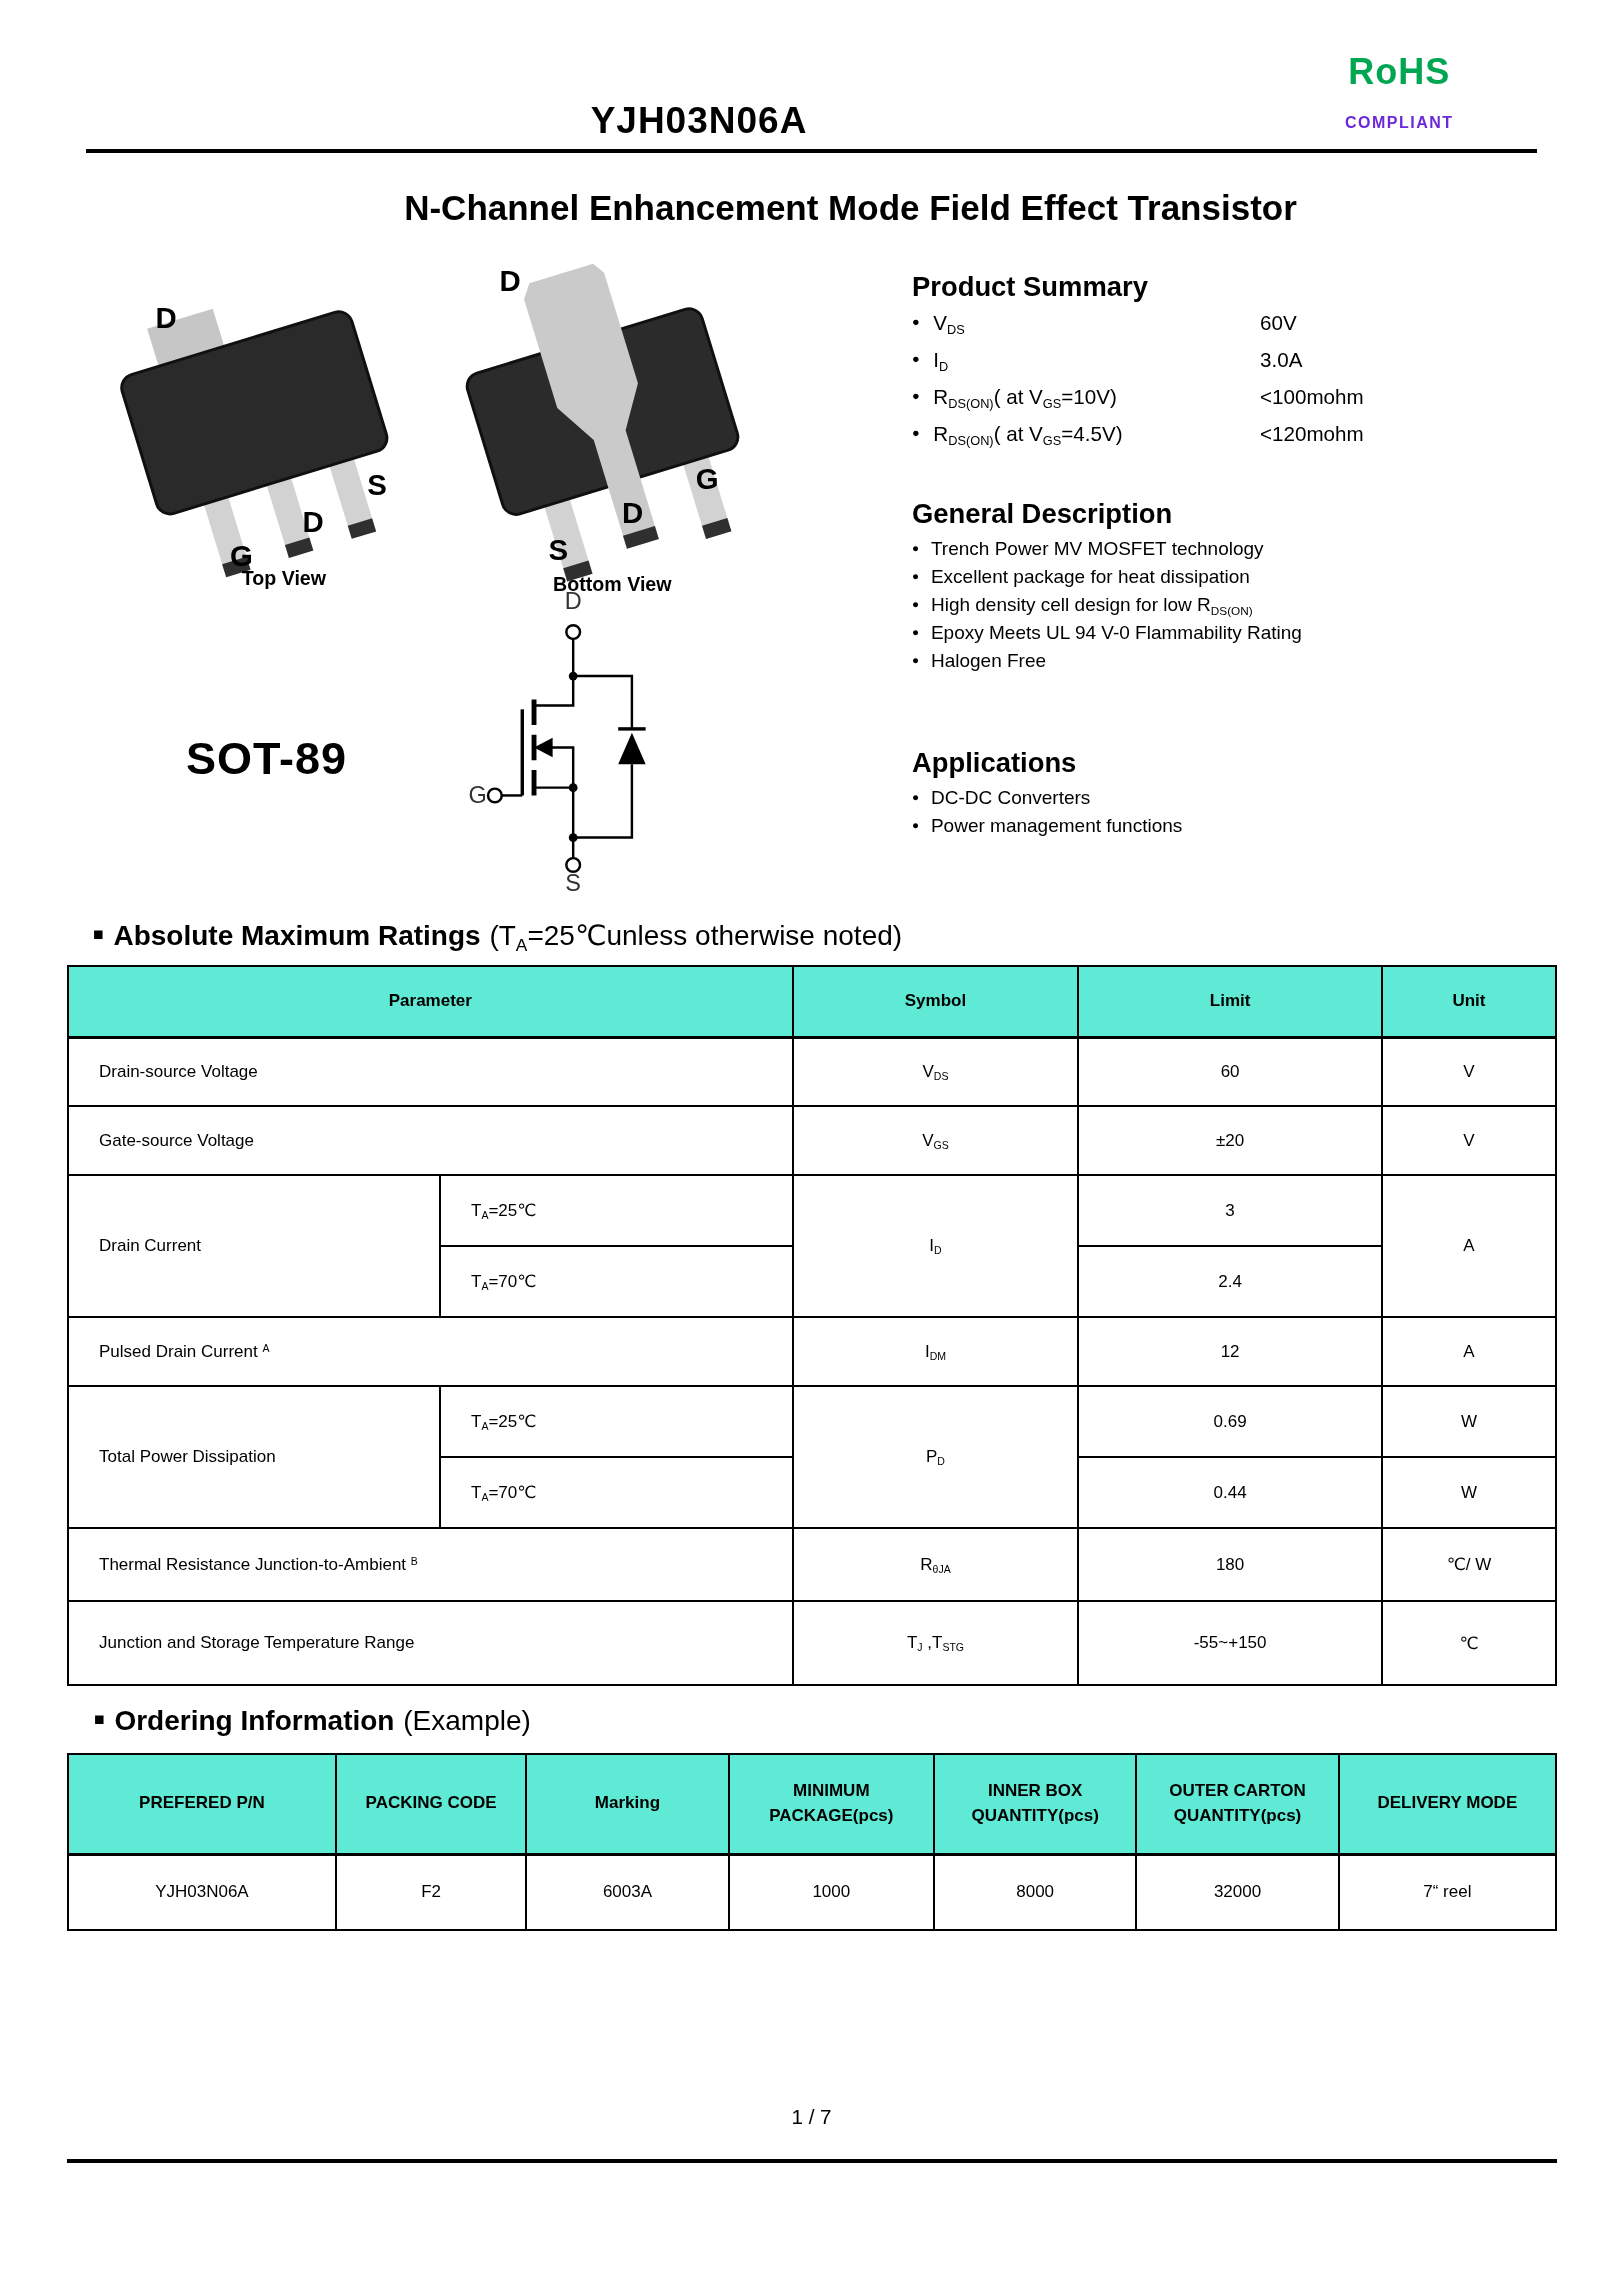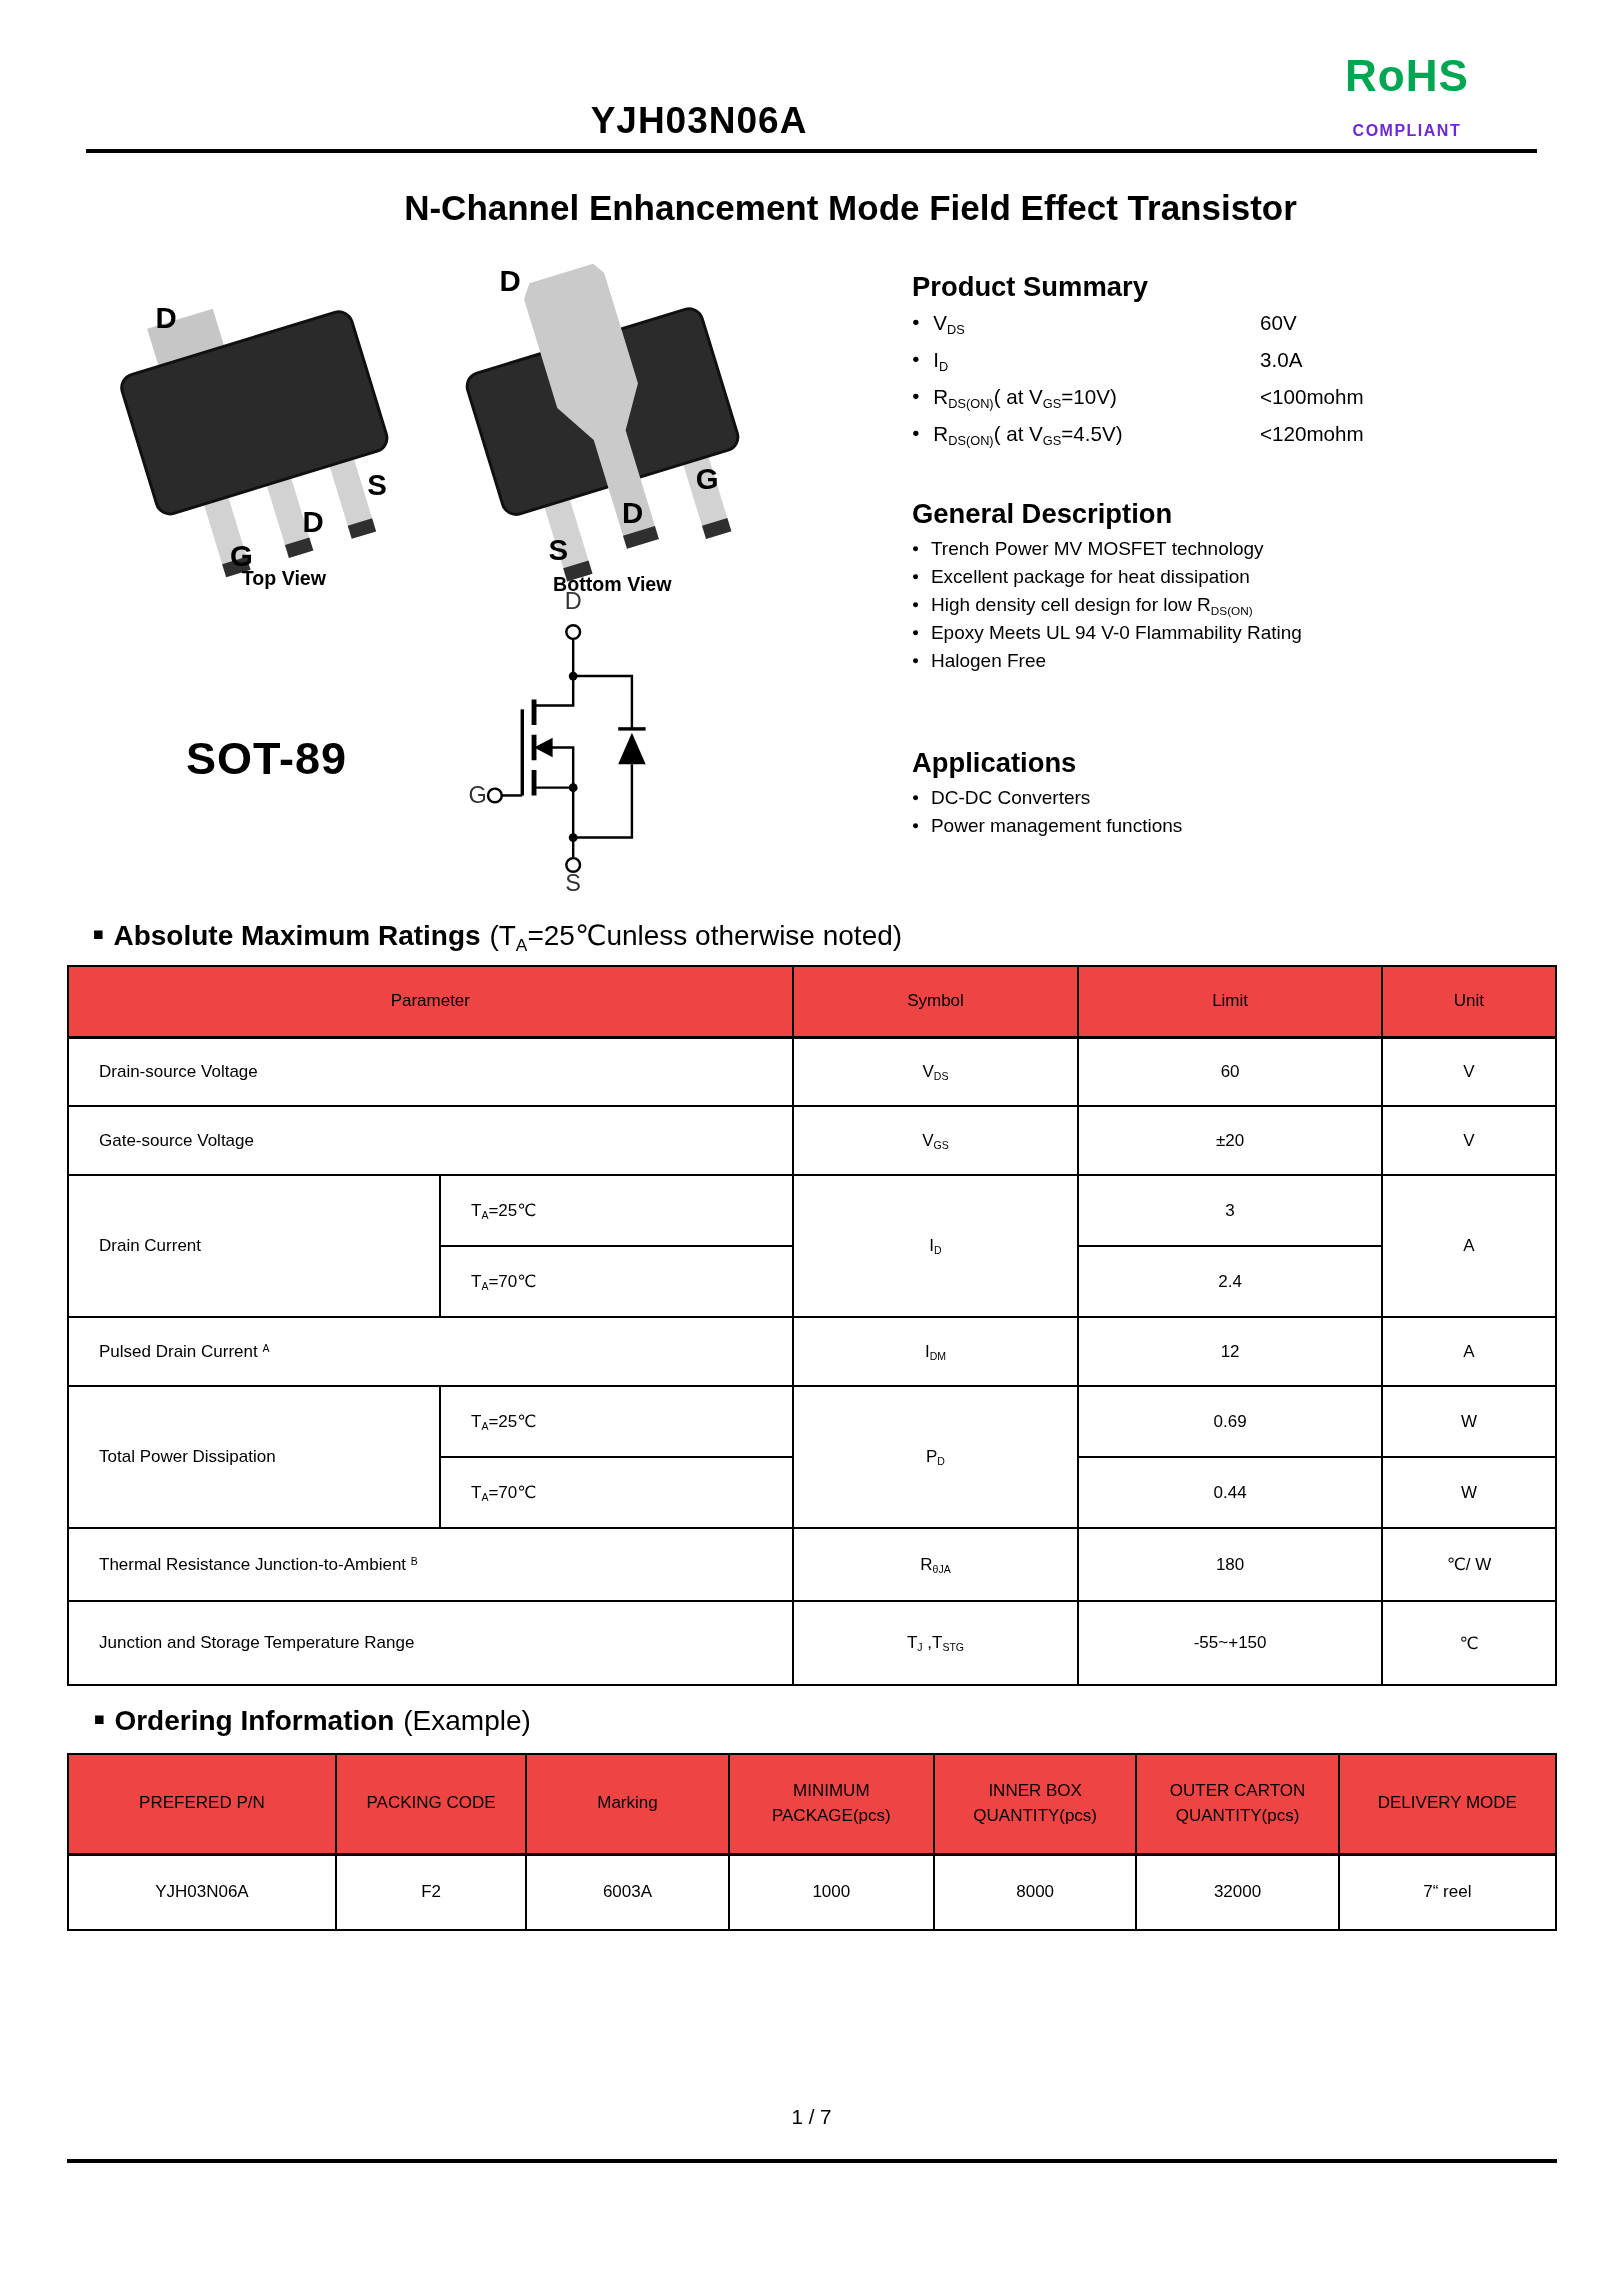--- a/index.html
+++ b/index.html
@@ -5,21 +5,21 @@
   * { margin:0; padding:0; box-sizing:border-box; }
   html,body { background:#ffffff; }
   .page {
     position:relative; width:1623px; height:2293px; background:#fff;
     font-family:"Liberation Sans","DejaVu Sans",sans-serif; color:#000; overflow:hidden;
   }
   
   .doc-title { position:absolute; top:100px; left:0; width:1398px; text-align:center;
     font-size:37px; font-weight:bold; letter-spacing:1px; }
   .rohs { position:absolute; left:1345px; top:53px; text-align:center; }
-  .rohs-main { font-size:44px; font-weight:bold; color:#00A651; letter-spacing:1px; line-height:1.05; }
+  .rohs-main { font-size:36px; font-weight:bold; color:#00A651; letter-spacing:1px; line-height:1.05; }
   .rohs-sub  { font-size:16px; font-weight:bold; color:#6d28d9; letter-spacing:1.5px; margin-top:23px; }
   .header-rule { position:absolute; left:86px; top:149px; width:1451px; height:3.9px; background:#000; }
   .main-title { position:absolute; top:188px; left:78px; width:1545px; text-align:center;
     font-size:35px; font-weight:bold; }
   
   #svg-top    { position:absolute; left:83px;  top:250px; }
   #svg-bottom { position:absolute; left:421px; top:240px; }
   #svg-symbol { position:absolute; left:441px; top:586px; }
   .pkg-label   { font-size:30px; font-weight:bold; fill:#000; }
   .pkg-caption { font-size:20px; font-weight:bold; fill:#000; }
@@ -40,21 +40,21 @@
   sub.sb { font-size:0.62em; vertical-align:baseline; position:relative; top:0.32em; line-height:0; }
   sup.sp { font-size:0.62em; vertical-align:baseline; position:relative; top:-0.45em; line-height:0; }
   
   .sec-heading { position:absolute; font-size:28px; font-weight:bold; }
   .sec-heading::before { content:"■"; font-size:17.6px; position:relative; top:-4.9px; margin-right:9.8px; }
   .sec-norm { font-weight:normal; margin-left:8.8px; }
   
   table.sheet { position:absolute; border-collapse:collapse; table-layout:fixed;
     font-size:17px; border:2.9px solid #000; }
   table.sheet th, table.sheet td { border:2px solid #000; text-align:center; vertical-align:middle; }
-  table.sheet th { background:#ef4444; font-weight:normal; }
+  table.sheet th { background:#5eead4; font-weight:bold; }
   .amr { left:67px; top:965px; width:1490px; }
   .amr thead th { height:71px; border-bottom:3.4px solid #000; }
   .amr td.param, .amr td.cond { text-align:left; padding-left:30px; }
   .amr tr.major > td { border-top:2.9px solid #000; }
   .ord { left:67px; top:1753px; width:1490px; }
   .ord thead th { height:100px; border-bottom:3.4px solid #000; padding:3.9px 9.8px; line-height:1.45; }
   .ord td { height:76px; }
   
   .page-num { position:absolute; top:2105px; left:0; width:1623px; text-align:center; font-size:20.6px; }
   .footer-rule { position:absolute; left:67px; top:2159px; width:1490px; height:3.9px; background:#000; }

